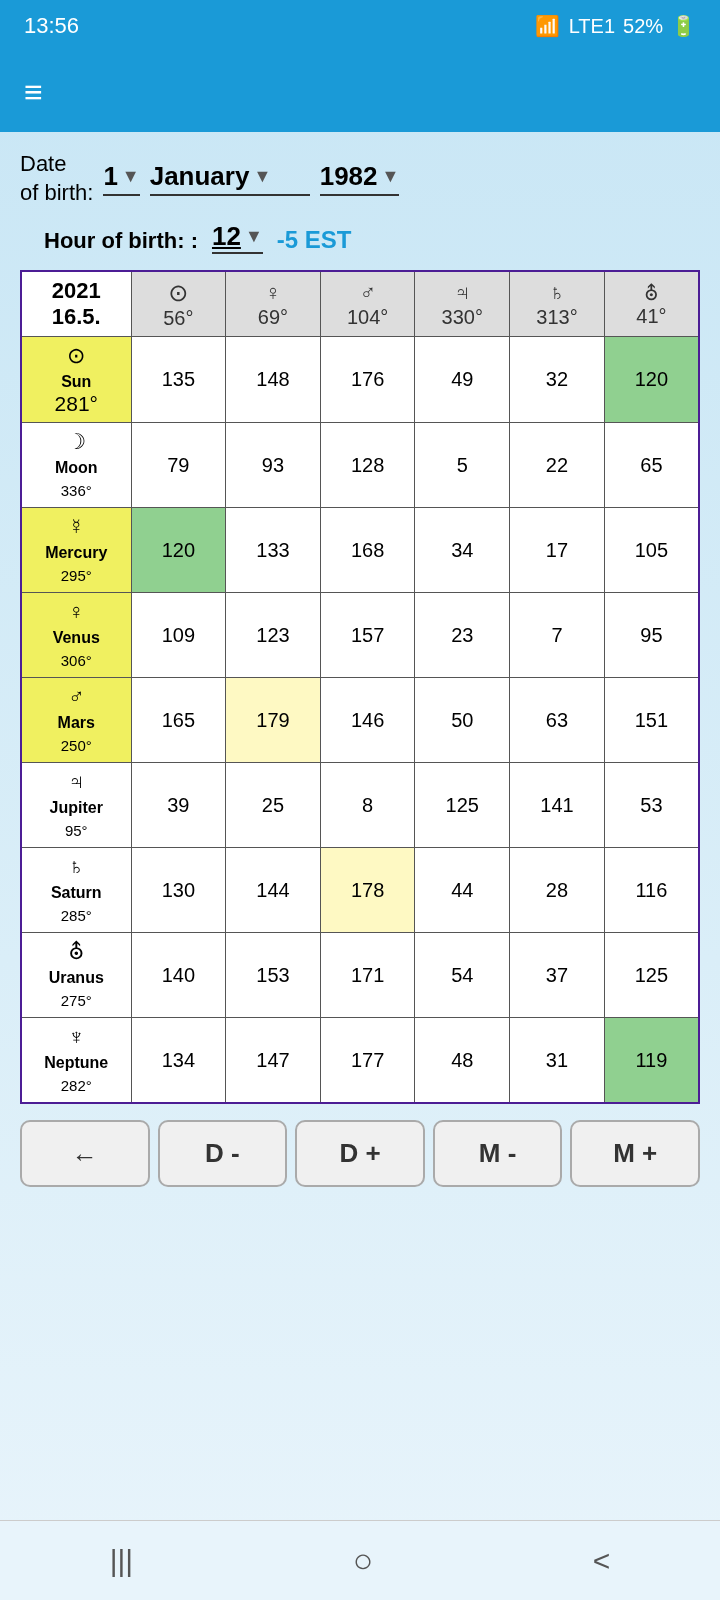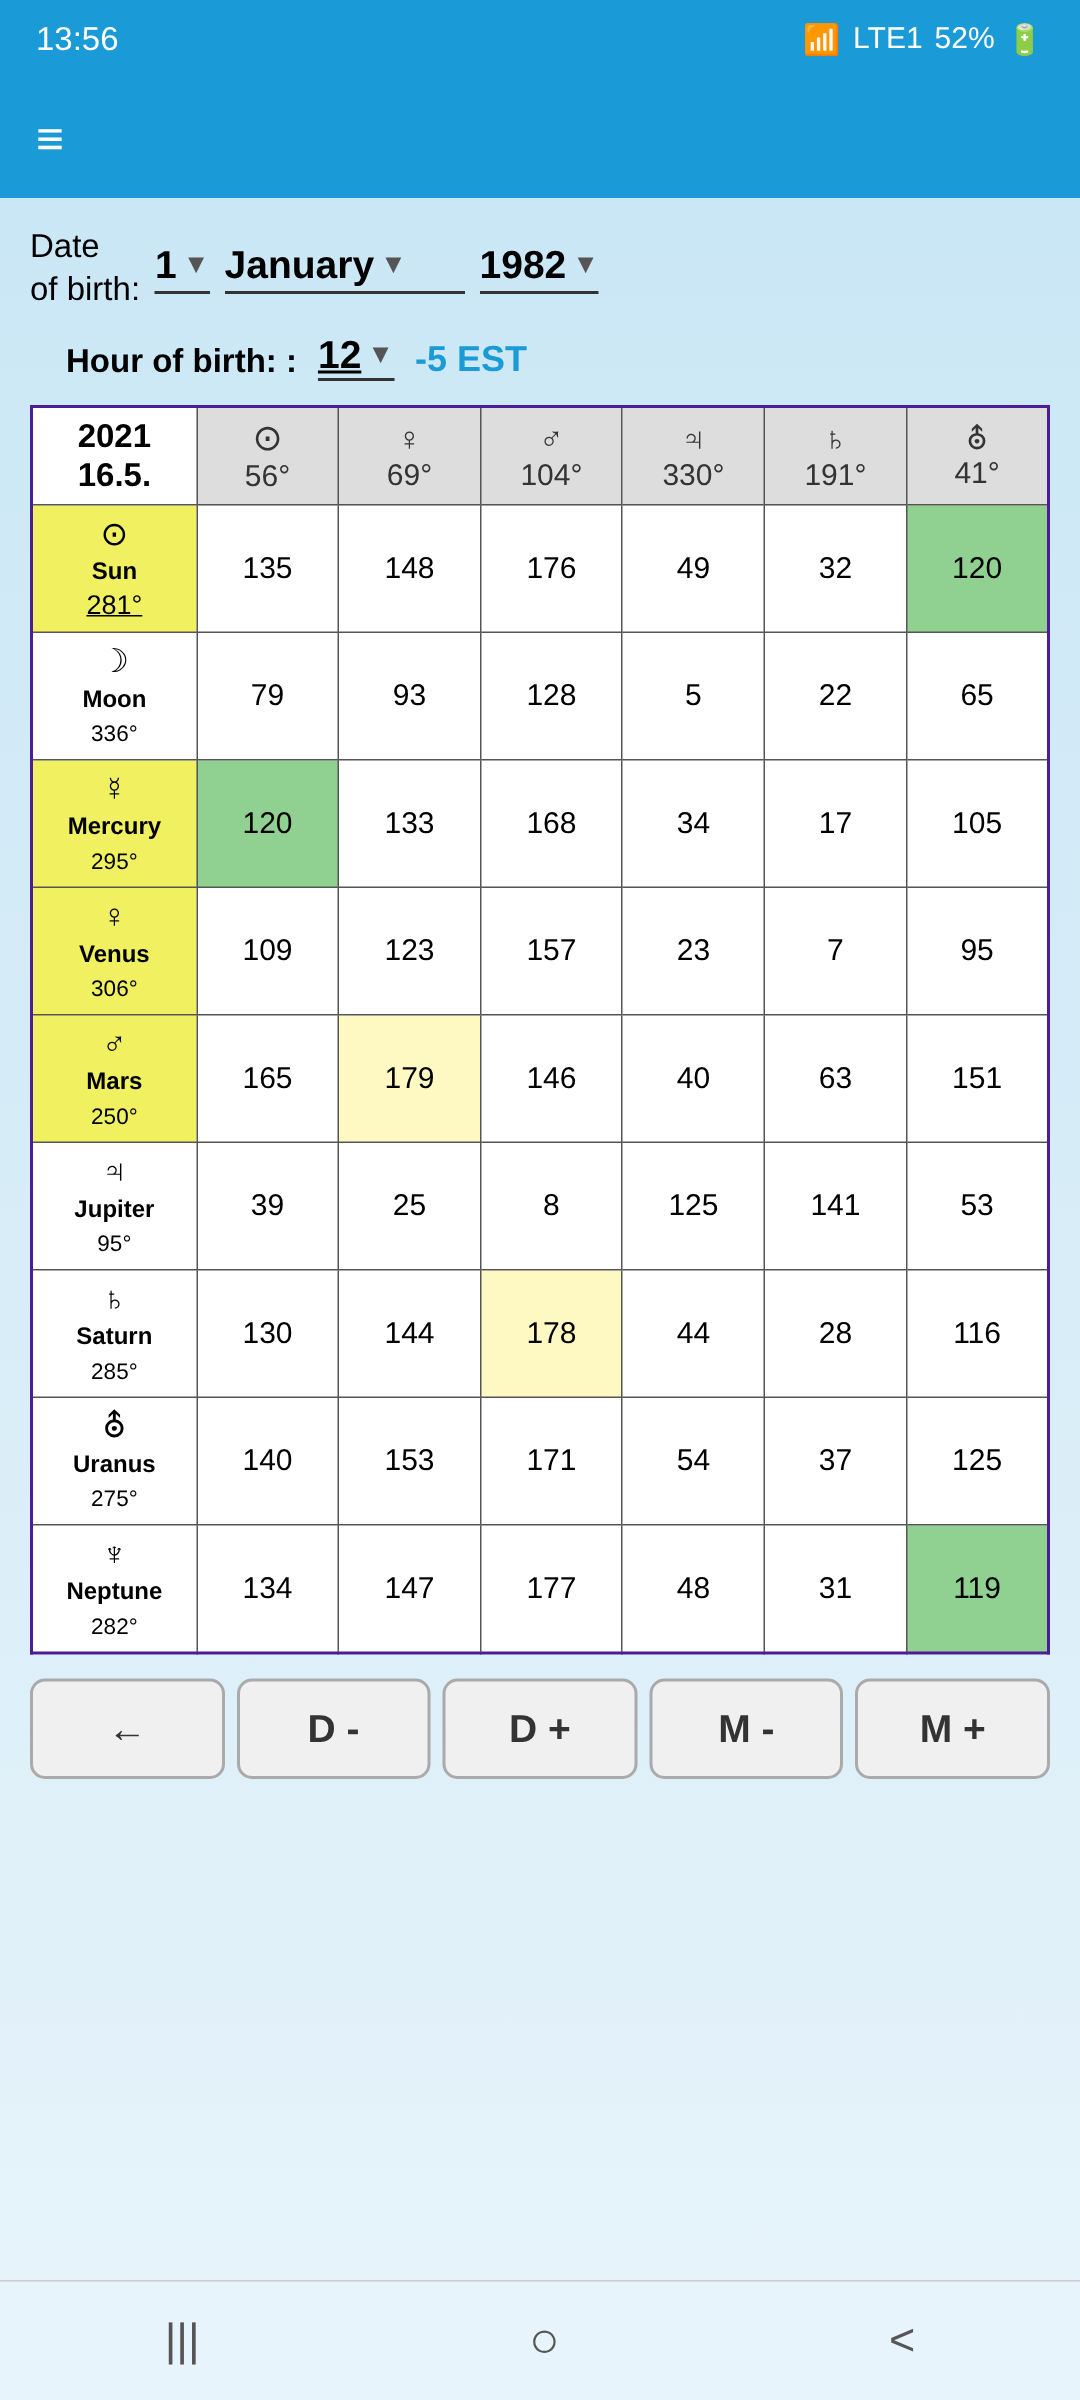--- a/index.html
+++ b/index.html
@@ -248,31 +248,31 @@
         <td class="header-planet">
           <div style="font-size:22px;">♂</div>
           <div>104°</div>
         </td>
         <td class="header-planet">
           <div style="font-size:22px;">♃</div>
           <div>330°</div>
         </td>
         <td class="header-planet">
           <div style="font-size:22px;">♄</div>
-          <div>191°</div>
+          <div>313°</div>
         </td>
         <td class="header-planet">
           <div style="font-size:20px;">⛢</div>
           <div>41°</div>
         </td>
       </tr>
     </thead>
     <tbody id="astro-tbody">
     <tr>
-          <td class="row-yellow"><span style="font-size:22px;">⊙</span><br><span style="font-weight:bold;font-size:16px;">Sun</span><br><span style="font-size:18px;text-decoration:underline;">281°</span></td>
+          <td class="row-yellow"><span style="font-size:22px;">⊙</span><br><span style="font-weight:bold;font-size:16px;">Sun</span><br><span style="font-size:21px;">281°</span></td>
           <td>135</td>
           <td>148</td>
           <td>176</td>
           <td>49</td>
           <td>32</td>
           <td class="cell-green">120</td>
         </tr>
         <tr>
           <td><span style="font-size:22px;">☽</span><br><span style="font-weight:bold;font-size:16px;">Moon</span><br><span style="font-size:15px;">336°</span></td>
           <td>79</td>
@@ -298,21 +298,21 @@
           <td>157</td>
           <td>23</td>
           <td>7</td>
           <td>95</td>
         </tr>
         <tr>
           <td class="row-yellow"><span style="font-size:22px;">♂</span><br><span style="font-weight:bold;font-size:16px;">Mars</span><br><span style="font-size:15px;">250°</span></td>
           <td>165</td>
           <td class="cell-pink">179</td>
           <td>146</td>
-          <td>40</td>
+          <td>50</td>
           <td>63</td>
           <td>151</td>
         </tr>
         <tr>
           <td><span style="font-size:22px;">♃</span><br><span style="font-weight:bold;font-size:16px;">Jupiter</span><br><span style="font-size:15px;">95°</span></td>
           <td>39</td>
           <td>25</td>
           <td>8</td>
           <td>125</td>
           <td>141</td>

